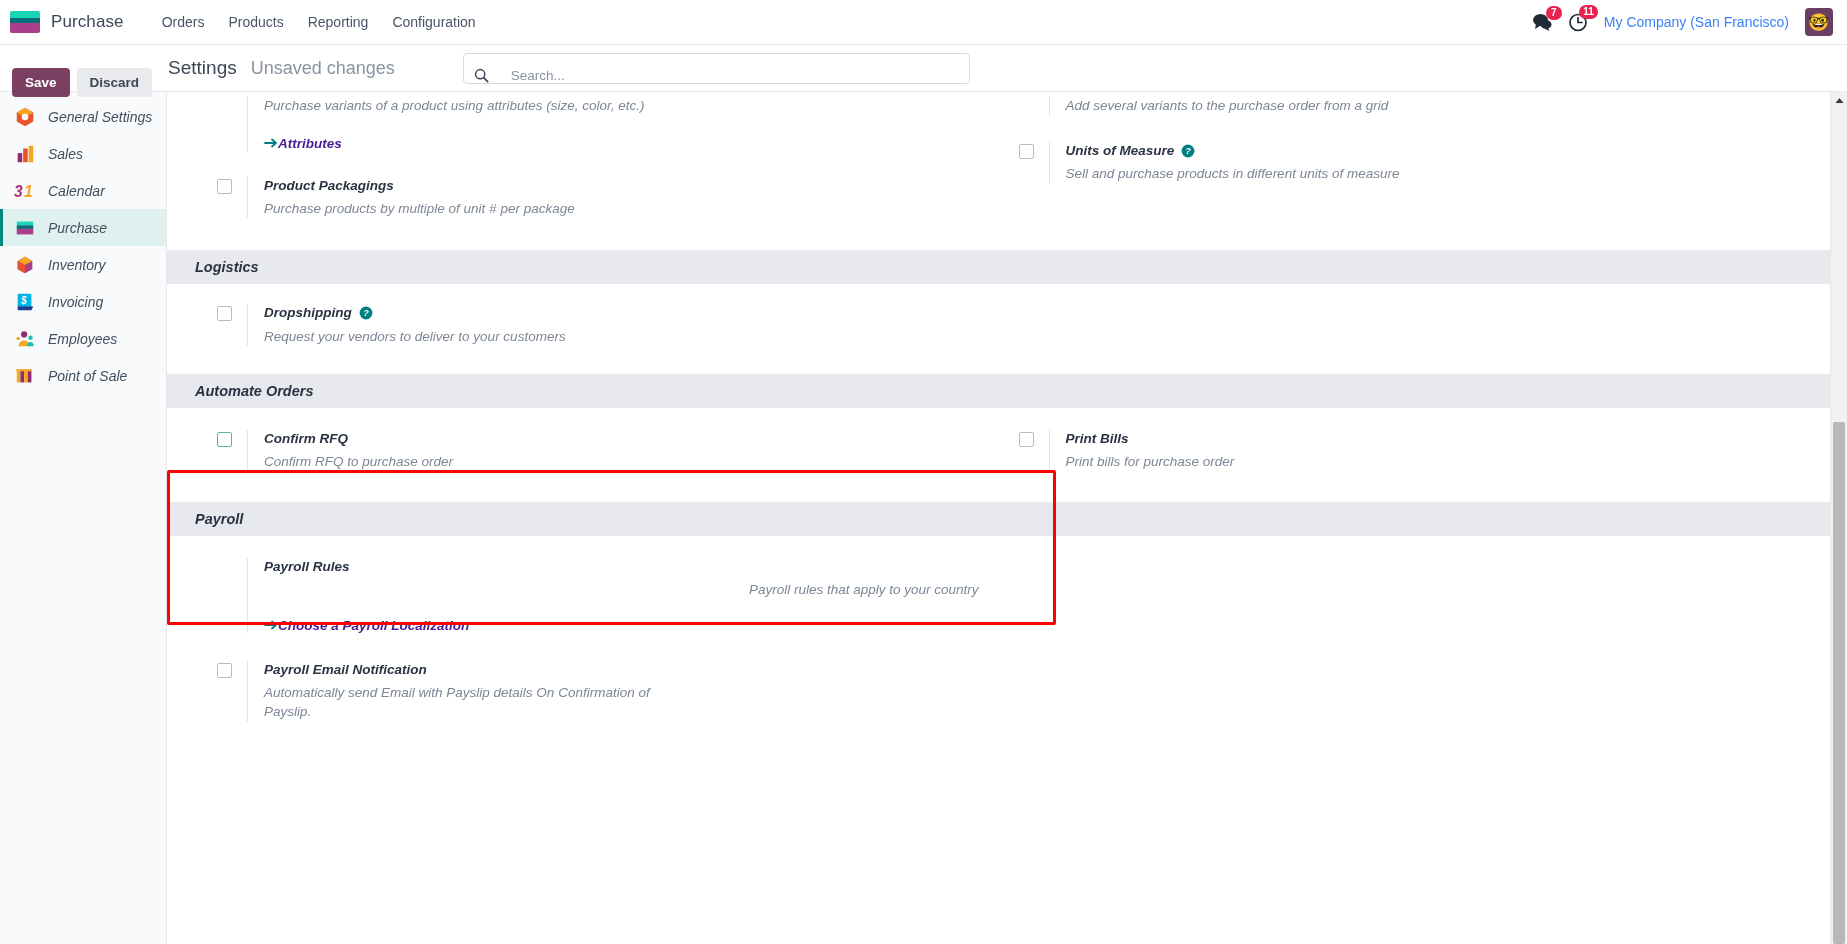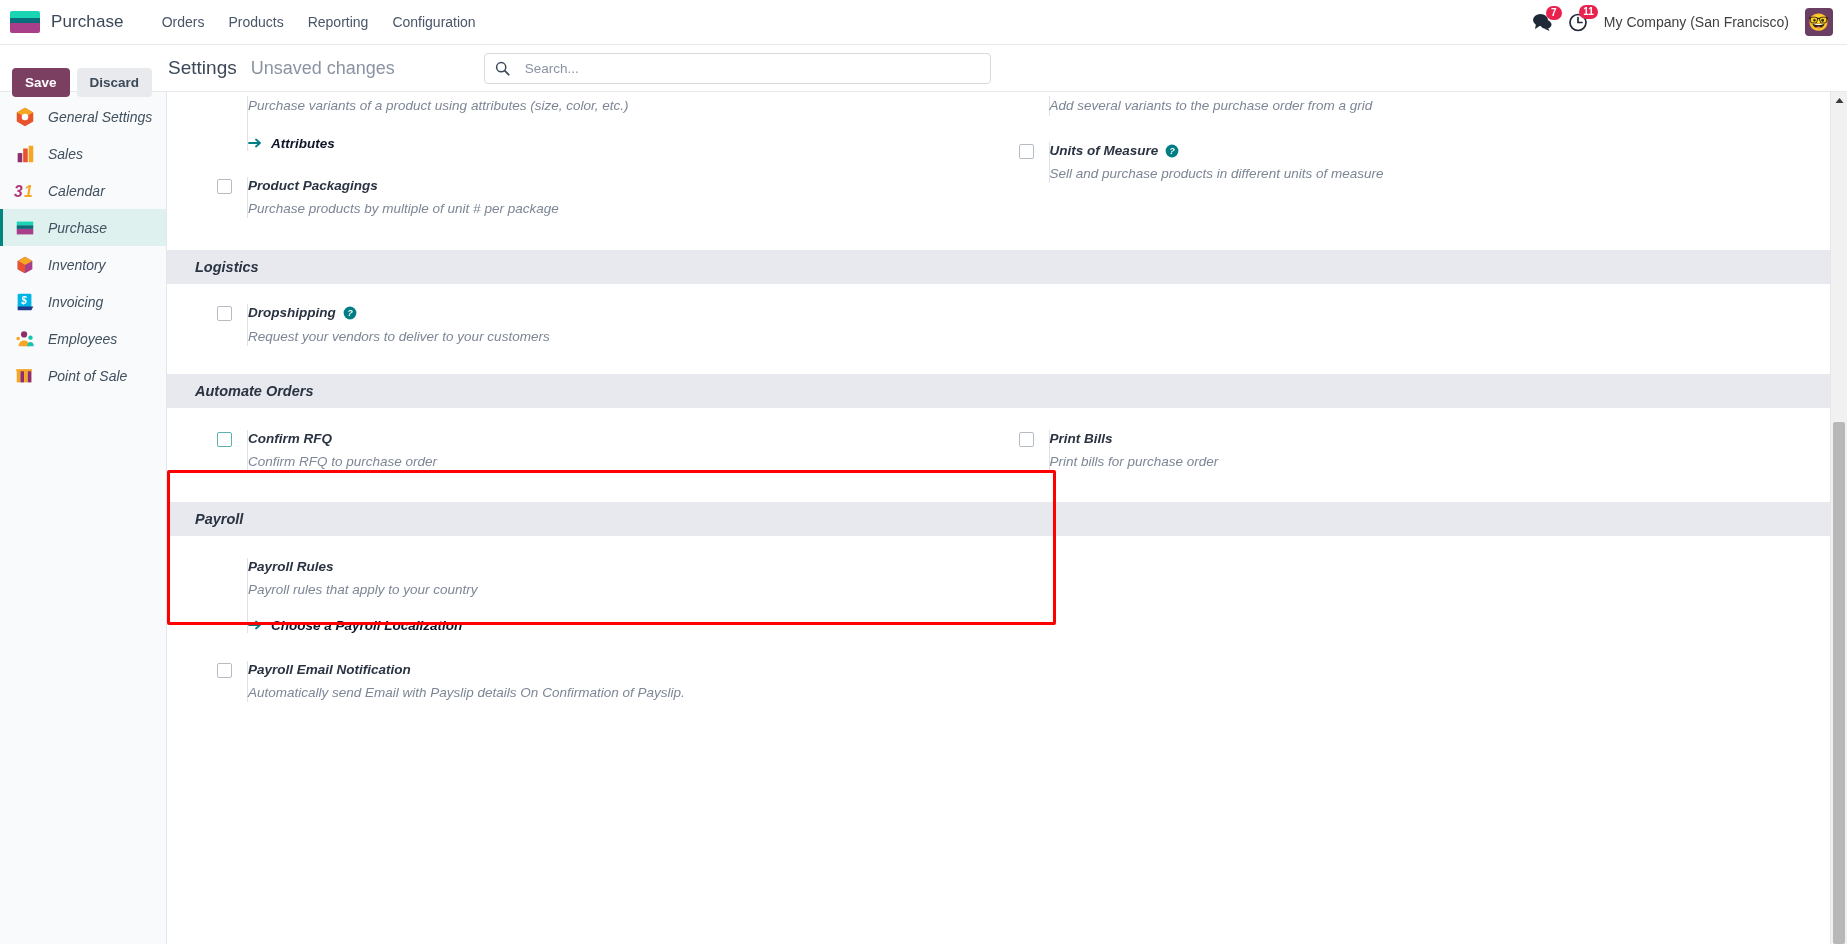--- a/index.html
+++ b/index.html
@@ -41,21 +41,21 @@
   }
 
   .nav-right { margin-left: auto; display: flex; align-items: center; gap: 16px; }
   .icon-badge { position: relative; display: flex; align-items: center; cursor: pointer; }
   .badge-count {
     position: absolute; top: -7px; right: -10px;
     background: #e8214e; color: #fff;
     font-size: 10px; font-weight: 700; line-height: 1;
     border-radius: 9px; padding: 2px 4px; min-width: 16px; text-align: center;
   }
-  .company-name { font-size: 14px; color: #404040; cursor: pointer; white-space: nowrap; }
+  .company-name { font-size: 14px; color: #3b82f6; cursor: pointer; white-space: nowrap; }
   .avatar {
     width: 28px; height: 28px; border-radius: 4px; overflow: hidden;
     background: #6b3f63; display: flex; align-items: center; justify-content: center;
     cursor: pointer; font-size: 17px; line-height: 1;
   }
 
   
   .control-panel {
     height: 47px; background: #ffffff;
     display: flex; align-items: center; padding: 0 14px 0 12px;
@@ -65,23 +65,23 @@
   .btn {
     font-size: 13.5px; font-weight: 600; border: none; border-radius: 4px;
     padding: 7px 13px; cursor: pointer; font-family: inherit; margin-top: 28px;
   }
   .btn-save { background: #7b3f62; color: #fff; margin-right: 7px; }
   .btn-discard { background: #e9eaee; color: #3c4858; }
   .panel-title { font-size: 19px; color: #3c4858; margin-left: 16px; font-weight: 400; }
   .unsaved { font-size: 18px; color: #8a93a2; margin-left: 14px; }
 
   .searchbar {
-    width: 507px; height: 31px; margin-left: 89px;
+    width: 507px; height: 31px; margin-left: 68px;
     border: 1px solid #d6d9de; border-radius: 4px; background: #fff;
-    display: flex; align-items: center; padding: 0 10px; gap: 15px; cursor: text;
+    display: flex; align-items: flex-end; padding: 0 10px; gap: 22px; cursor: text;
   }
   .search-placeholder { font-size: 13.5px; color: #8a93a2; }
 
   
   .body-wrap { display: flex; height: calc(944px - 45px - 47px); font-style: italic; }
 
   
   .sidebar {
     width: 167px; background: #f9fafb; border-right: 1px solid #e3e6ea;
     padding-top: 6px; flex-shrink: 0; overflow: hidden;
@@ -117,35 +117,35 @@
     display: flex; align-items: flex-start; gap: 0;
     padding: 14px 20px 10px 50px;
   }
   .cb-slot { width: 30px; flex-shrink: 0; padding-top: 2px; }
   .cbox {
     width: 15px; height: 15px; border: 1px solid #b5bcc6; border-radius: 2px;
     background: #fff; cursor: pointer; display: block;
   }
   .cbox.teal { border-color: #5db1ad; }
   .setting-body {
-    border-left: 1px solid #dfe2e7; flex: 1; min-width: 0;
+    border-left: 1px solid #dfe2e7; padding-left: 16px; flex: 1; min-width: 0;
   }
   .s-title {
     font-size: 13.5px; font-weight: 700; color: #2a3342;
     display: flex; align-items: center; gap: 7px; line-height: 1.35;
   }
   .s-desc { font-size: 13.5px; color: #7c8695; margin-top: 4px; line-height: 1.45; }
   .help-ico { display: inline-flex; vertical-align: middle; }
   .link-row {
-    display: flex; align-items: center; gap: 9px;
-    color: #0f172a; font-size: 13.5px; font-weight: 600; cursor: pointer;
+    display: flex; align-items: center; gap: 0;
+    color: #4c1d95; font-size: 13.5px; font-weight: 600; cursor: pointer;
     margin-top: 14px;
   }
 
-  .no-cb .setting-body { border-left: 1px solid #dfe2e7; }
+  .no-cb .setting-body { border-left: 1px solid #dfe2e7; text-align: right; }
 
   
   .annot {
     position: absolute; border: 3px solid #ff0000; border-radius: 2px;
     pointer-events: none; z-index: 3;
   }
 
   
   .scrollbar {
     position: absolute; top: 0; right: 0; bottom: 0; width: 17px;

